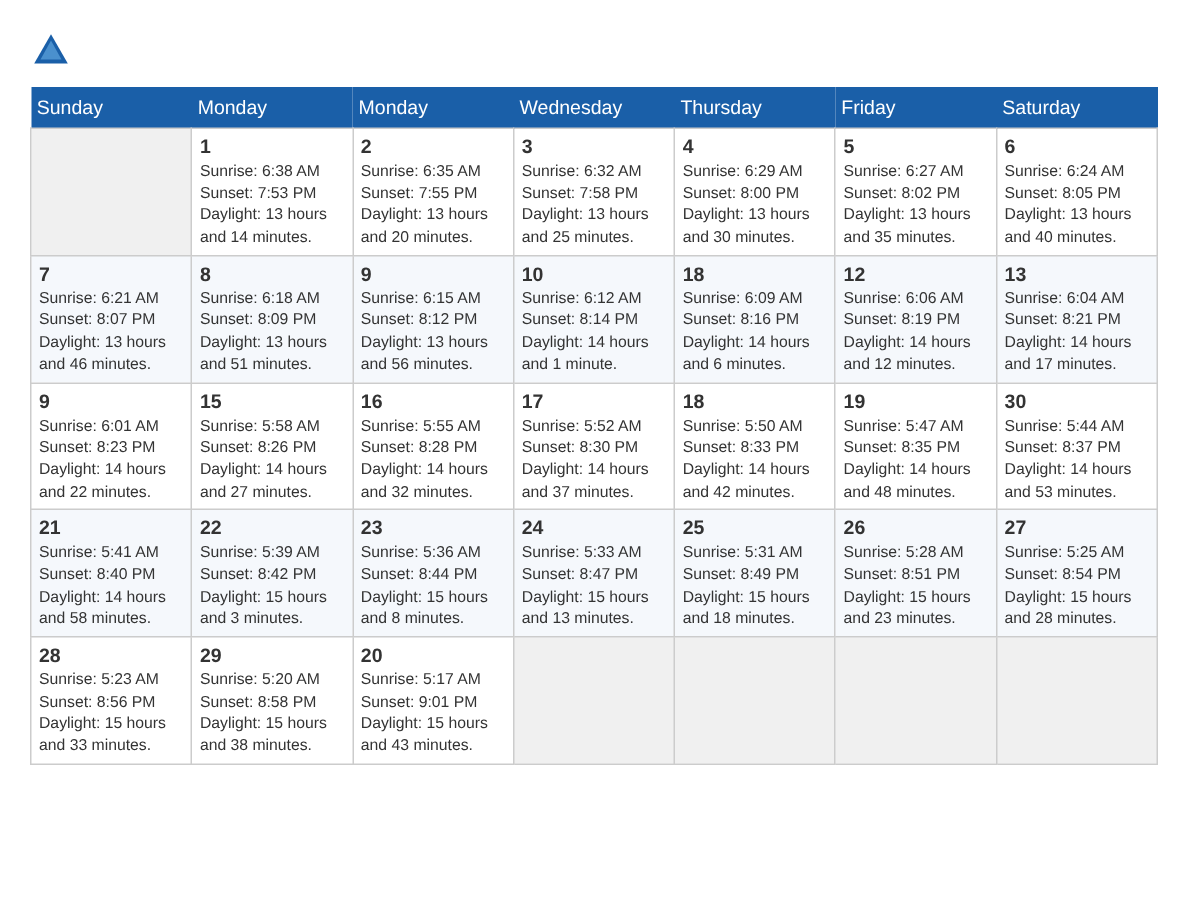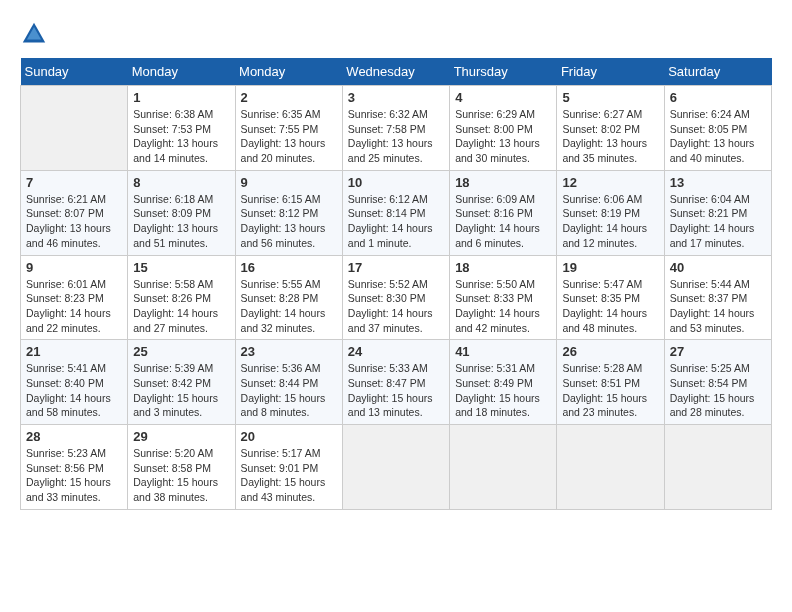--- a/index.html
+++ b/index.html
@@ -207,43 +207,43 @@
         </td>
         <td>
           <span class="day-num">18</span>
           <div class="day-info">Sunrise: 5:50 AM<br>Sunset: 8:33 PM<br>Daylight: 14 hours and 42 minutes.</div>
         </td>
         <td>
           <span class="day-num">19</span>
           <div class="day-info">Sunrise: 5:47 AM<br>Sunset: 8:35 PM<br>Daylight: 14 hours and 48 minutes.</div>
         </td>
         <td>
-          <span class="day-num">40</span>
+          <span class="day-num">30</span>
           <div class="day-info">Sunrise: 5:44 AM<br>Sunset: 8:37 PM<br>Daylight: 14 hours and 53 minutes.</div>
         </td>
       </tr>
       <tr>
         <td>
           <span class="day-num">21</span>
           <div class="day-info">Sunrise: 5:41 AM<br>Sunset: 8:40 PM<br>Daylight: 14 hours and 58 minutes.</div>
         </td>
         <td>
-          <span class="day-num">25</span>
+          <span class="day-num">22</span>
           <div class="day-info">Sunrise: 5:39 AM<br>Sunset: 8:42 PM<br>Daylight: 15 hours and 3 minutes.</div>
         </td>
         <td>
           <span class="day-num">23</span>
           <div class="day-info">Sunrise: 5:36 AM<br>Sunset: 8:44 PM<br>Daylight: 15 hours and 8 minutes.</div>
         </td>
         <td>
           <span class="day-num">24</span>
           <div class="day-info">Sunrise: 5:33 AM<br>Sunset: 8:47 PM<br>Daylight: 15 hours and 13 minutes.</div>
         </td>
         <td>
-          <span class="day-num">41</span>
+          <span class="day-num">25</span>
           <div class="day-info">Sunrise: 5:31 AM<br>Sunset: 8:49 PM<br>Daylight: 15 hours and 18 minutes.</div>
         </td>
         <td>
           <span class="day-num">26</span>
           <div class="day-info">Sunrise: 5:28 AM<br>Sunset: 8:51 PM<br>Daylight: 15 hours and 23 minutes.</div>
         </td>
         <td>
           <span class="day-num">27</span>
           <div class="day-info">Sunrise: 5:25 AM<br>Sunset: 8:54 PM<br>Daylight: 15 hours and 28 minutes.</div>
         </td>

